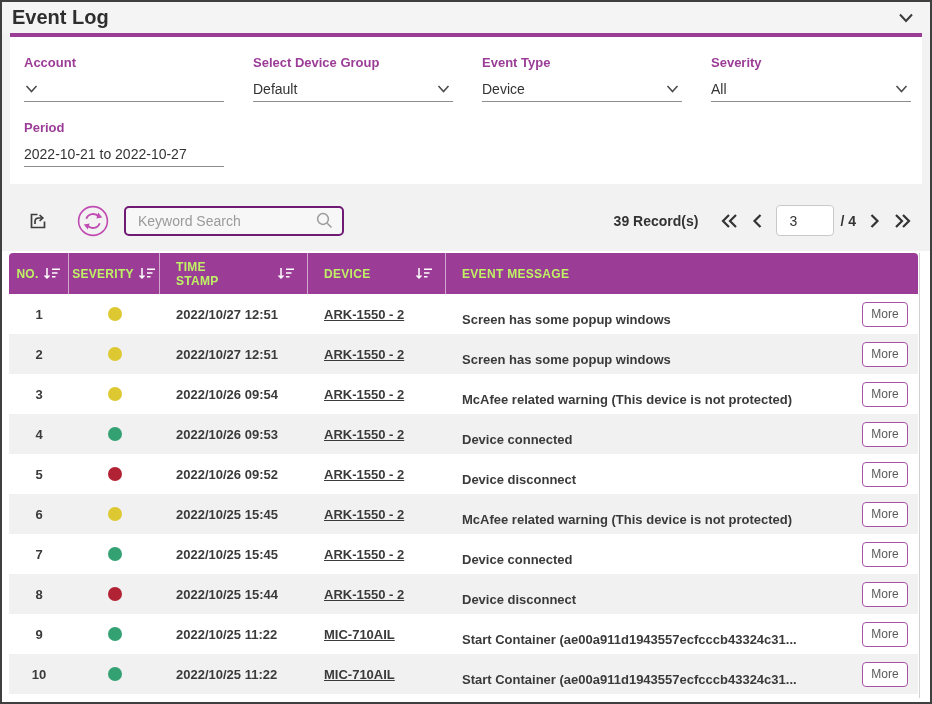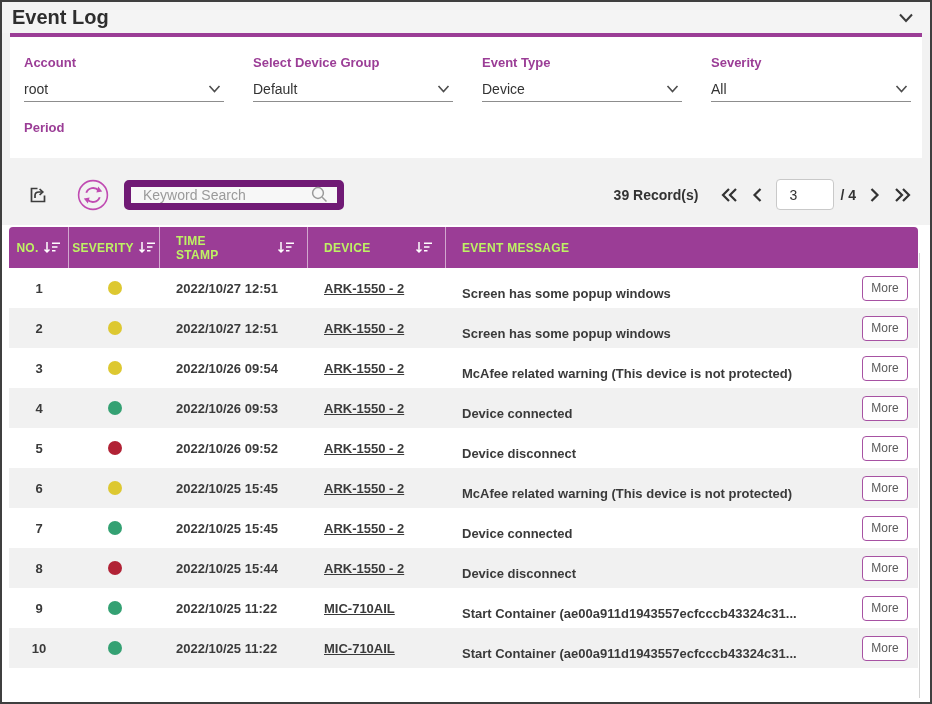--- a/index.html
+++ b/index.html
@@ -40,21 +40,21 @@
   
   .toolbar {
     height:67px; display:flex; align-items:center;
     padding:6px 12px 0 25px; flex:0 0 auto;
   }
   .icon-btn { background:none; border:none; cursor:pointer; display:flex; align-items:center; padding:0; }
   .export-btn { margin-right:27px; }
   .refresh-btn { margin-right:14px; }
   .search-box {
     width:220px; height:30px; background:#f7f7f7;
-    border:7px solid #701a75; border-radius:5px;
+    border:2px solid #701a75; border-radius:5px;
     display:flex; align-items:center; padding:0 8px 0 12px;
   }
   .search-box input {
     flex:1; border:none; outline:none; background:transparent;
     font-family:"Liberation Sans",sans-serif; font-size:14px; color:#333; min-width:0;
   }
   .search-box input::placeholder { color:#9a9a9a; }
   .toolbar-right { margin-left:auto; display:flex; align-items:center; }
   .record-count { font-size:14px; font-weight:bold; color:#333; margin-right:16px; }
   .pg-btn { background:none; border:none; cursor:pointer; display:flex; align-items:center; padding:0 6px; }
@@ -113,21 +113,20 @@
           <polyline points="4,5.5 10,12 16,5.5" fill="none" stroke="#3c3c3c" stroke-width="2"></polyline>
         </svg>
     </span>
   </div>
 
   <div class="filter-card">
     <div class="filter-grid" id="filter-grid">
   <div class="filter-field">
     <div class="filter-label">Account</div>
     <div class="filter-value-row">
-      <span class="filter-value">root</span>
       <span class="filter-chevron">
         <svg width="15" height="14" viewBox="0 0 15 14">
                 <polyline points="2.5,4 7.5,9.5 12.5,4" fill="none" stroke="#4d4d4d" stroke-width="1.6"></polyline>
               </svg>
       </span>
     </div>
   </div>
 
   <div class="filter-field">
     <div class="filter-label">Select Device Group</div>
@@ -160,20 +159,24 @@
       <span class="filter-chevron">
         <svg width="15" height="14" viewBox="0 0 15 14">
                 <polyline points="2.5,4 7.5,9.5 12.5,4" fill="none" stroke="#4d4d4d" stroke-width="1.6"></polyline>
               </svg>
       </span>
     </div>
   </div>
 
   <div class="filter-field">
     <div class="filter-label">Period</div>
+    <div class="filter-value-row">
+      <span class="filter-value">2022-10-21 to 2022-10-27</span>
+
+    </div>
   </div>
 </div>
   </div>
 
   <div class="toolbar">
     <button class="icon-btn export-btn">
       <svg width="22" height="22" viewBox="0 0 22 22" fill="none" stroke="#3d3d3d" stroke-width="1.7">
         <path d="M10.5 4.5 H4.5 V17.5 H17.5 V11.5"></path>
         <path d="M8 14 V11.5 Q8 8 12 8 H15"></path>
         <path d="M12.6 5 L15.8 8 L12.6 11"></path>

